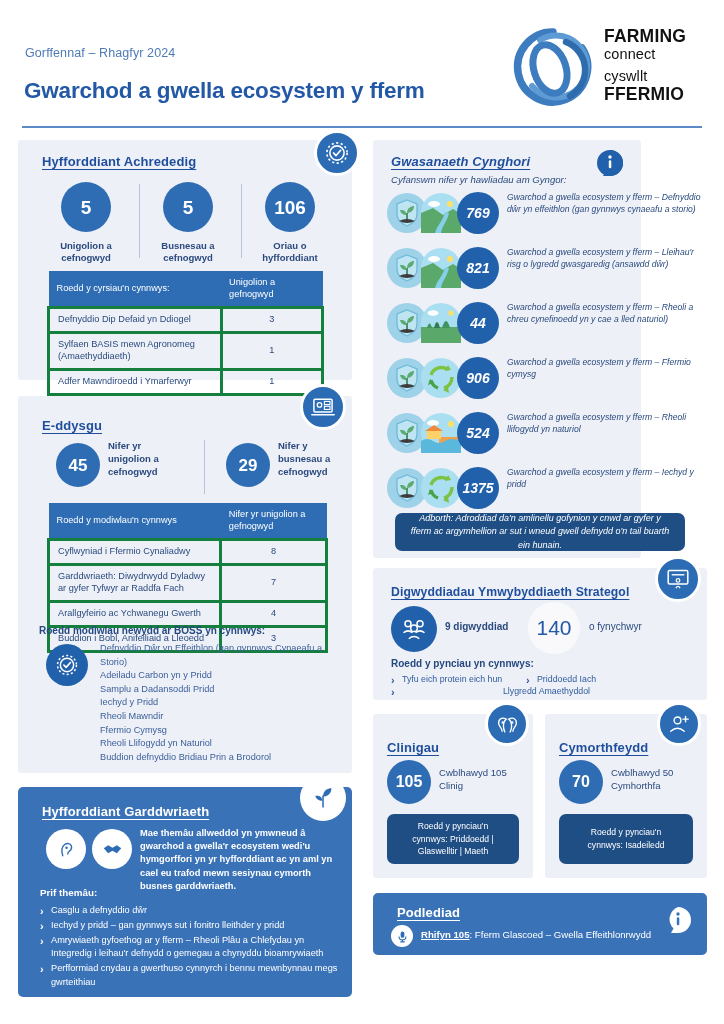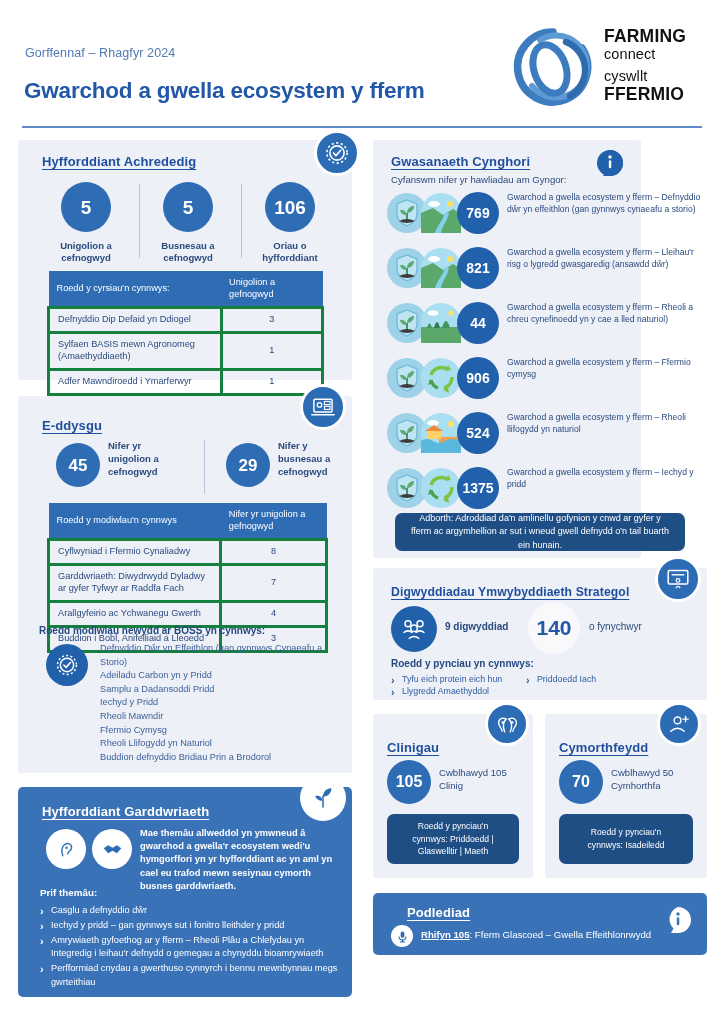--- a/index.html
+++ b/index.html
@@ -311,21 +311,21 @@
   <div style="position:absolute; left:22px; top:100px; font-size:9.8px; font-weight:bold; color:#fff;">Prif themâu:</div>
 
   <div class="bullets bullets-white" style="position:absolute; left:22px; top:117px; width:298px;">
     <div class="bl">Casglu a defnyddio dŵr</div>
     <div class="bl">Iechyd y pridd – gan gynnwys sut i fonitro lleithder y pridd</div>
     <div class="bl">Amrywiaeth gyfoethog ar y fferm – Rheoli Plâu a Chlefydau yn Integredig i leihau'r defnydd o gemegau a chynyddu bioamrywiaeth</div>
     <div class="bl">Perfformiad cnydau a gwerthuso cynnyrch i bennu mewnbynnau megs gwrteithiau</div>
   </div>
 </div>
 
-<div class="panel" style="left:373px; top:140px; width:268px; height:418px;">
+<div class="panel" style="left:373px; top:140px; width:268px; height:418px;font-style:italic;">
 
   <div class="ph" style="position:absolute; left:18px; top:14px;">Gwasanaeth Cynghori</div>
 
   <div class="badge" style="right:18px; top:10px; width:26px; height:26px; border:none; background:#2160ab;">
     <svg viewBox="0 0 26 26" width="26" height="26">
       <path d="M13 0 A13 13 0 1 1 13 26 L6 26 L8.5 21.5 A13 13 0 0 1 13 0 Z" fill="#2160ab"></path>
       <circle cx="13" cy="7" r="1.7" fill="#fff"></circle>
       <rect x="11.8" y="10.3" width="2.5" height="8" rx="1.2" fill="#fff"></rect>
     </svg>
   </div>
@@ -486,21 +486,21 @@
     </div>
     <div class="adv-num">1375</div>
     <div class="adv-txt">Gwarchod a gwella ecosystem y fferm – Iechyd y pridd</div>
   </div>
 
   <div class="darkbox" style="position:absolute; left:22px; top:373px; width:290px; height:38px;">
     <span>Adborth: Adroddiad da'n amlinellu gofynion y cnwd ar gyfer y fferm ac argymhellion ar sut i wneud gwell defnydd o'n tail buarth ein hunain.</span>
   </div>
 </div>
 
-<div class="panel" style="left:373px; top:568px; width:334px; height:132px;">
+<div class="panel" style="left:373px; top:568px; width:334px; height:132px;text-align:center;">
 
   <div class="ph" style="position:absolute; left:18px; top:17px; font-size:12.2px;">Digwyddiadau Ymwybyddiaeth Strategol</div>
 
   <div class="badge" style="right:6px; top:-12px; width:46px; height:46px;">
     <svg viewBox="0 0 40 40" width="28" height="28">
       <rect x="6" y="8" width="28" height="19" rx="2" fill="none" stroke="#fff" stroke-width="2.2"></rect>
       <path d="M11 14 h18" stroke="#fff" stroke-width="2"></path>
       <circle cx="20" cy="22" r="2.6" fill="none" stroke="#fff" stroke-width="1.8"></circle>
       <path d="M17 33 q3 -5 6 0" fill="none" stroke="#fff" stroke-width="1.8"></path>
     </svg>
@@ -512,21 +512,21 @@
       <circle cx="28" cy="13" r="4" fill="none" stroke="#fff" stroke-width="2"></circle>
       <circle cx="20" cy="19" r="4.4" fill="none" stroke="#fff" stroke-width="2"></circle>
       <path d="M6 25 q6 -5 12 0" fill="none" stroke="#fff" stroke-width="2"></path>
       <path d="M22 25 q6 -5 12 0" fill="none" stroke="#fff" stroke-width="2"></path>
       <path d="M13 33 q7 -6 14 0" fill="none" stroke="#fff" stroke-width="2"></path>
     </svg>
   </div>
 
   <div style="position:absolute; left:72px; top:53px; font-size:10px; font-weight:bold; color:#2a4a7d;">9 digwyddiad</div>
 
-  <div style="position:absolute; left:155px; top:34px; width:52px; height:52px; border-radius:50%; background:#f9f9fc; display:flex; align-items:center; justify-content:center; font-size:21px; font-weight:bold; color:#2258a5;">140</div>
+  <div style="position:absolute; left:155px; top:34px; width:52px; height:52px; border-radius:50%; background:#f9f9fc; display:flex; align-items:center; justify-content:center; font-size:21px; font-weight:normal; color:#2258a5;">140</div>
 
   <div style="position:absolute; left:216px; top:53px; font-size:10px; color:#2a4a7d;">o fynychwyr</div>
 
   <div class="bold-lead" style="position:absolute; left:18px; top:90px;">Roedd y pynciau yn cynnwys:</div>
 
   <div class="bullets bullets-blue" style="position:absolute; left:18px; top:105px; width:300px; font-size:8.8px;">
     <div style="position:relative; height:12px;">
       <span class="bl" style="position:absolute; left:0; top:0; display:block;">Tyfu eich protein eich hun</span>
       <span class="bl" style="position:absolute; left:135px; top:0; display:block;">Priddoedd Iach</span>
     </div>
@@ -572,21 +572,21 @@
 
   <div style="position:absolute; left:66px; top:52px; width:88px; font-size:9.6px; color:#2a4a7d; line-height:1.4;">Cwblhawyd 50 Cymhorthfa</div>
 
   <div class="darkbox" style="position:absolute; left:14px; top:100px; width:134px; height:50px; font-size:8.6px;">
     <span>Roedd y pynciau'n cynnwys:  Isadeiledd</span>
   </div>
 </div>
 
 <div class="panel-blue" style="left:373px; top:893px; width:334px; height:62px;">
 
-  <div class="ph ph-white" style="position:absolute; left:34px; top:12px;">Podlediad</div>
+  <div class="ph ph-white" style="position:absolute; left:24px; top:12px;">Podlediad</div>
 
   <div style="position:absolute; right:16px; top:14px; width:26px; height:26px;">
     <svg viewBox="0 0 26 26" width="26" height="26">
       <path d="M13 0 A13 13 0 1 1 13 26 L6 26 L8.5 21.5 A13 13 0 0 1 13 0 Z" fill="#ffffff"></path>
       <circle cx="13" cy="7" r="1.7" fill="#3a72b8"></circle>
       <rect x="11.8" y="10.3" width="2.5" height="8" rx="1.2" fill="#3a72b8"></rect>
     </svg>
   </div>
 
   <div style="position:absolute; left:18px; top:32px; width:22px; height:22px; border-radius:50%; background:#fff; display:flex; align-items:center; justify-content:center;">

